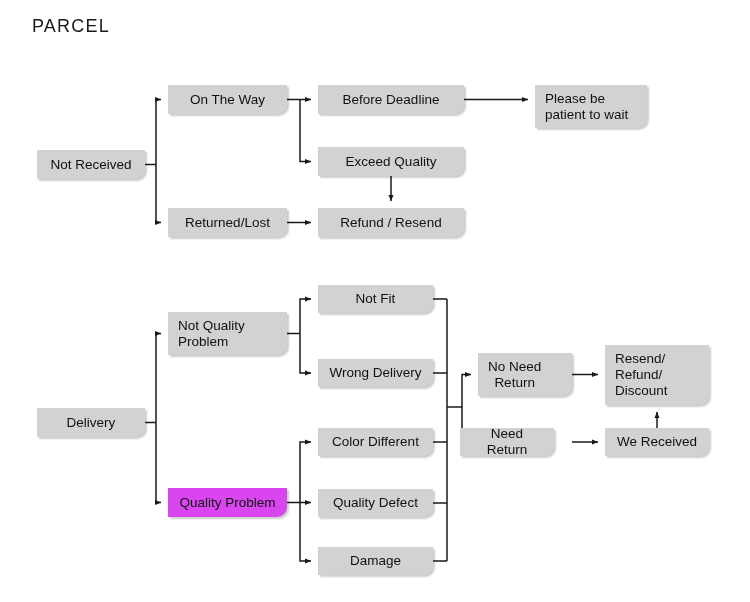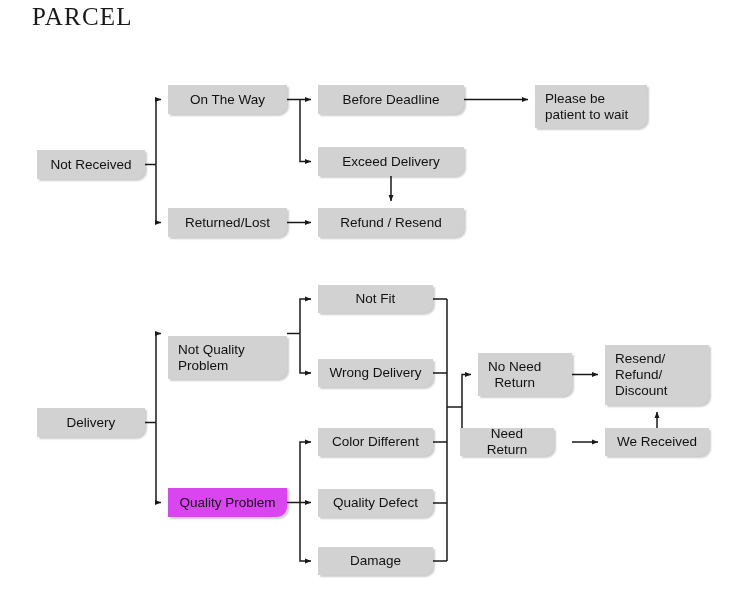--- a/index.html
+++ b/index.html
@@ -11,26 +11,26 @@
     position: relative;
     width: 750px;
     height: 602px;
     background: #ffffff;
     overflow: hidden;
     font-family: "Liberation Sans", sans-serif;
   }
   #title {
     position: absolute;
     left: 32px;
-    top: 3px;
-    font-size: 25px;
+    top: 16px;
+    font-size: 18px;
     font-weight: 400;
     letter-spacing: 1.2px;
     color: #1a1a1a;
-    font-family: Liberation Serif, serif;
+    font-family: Liberation Sans, sans-serif;
     white-space: pre;
   }
   #wires {
     position: absolute;
     left: 0;
     top: 0;
     width: 750px;
     height: 602px;
     pointer-events: none;
   }
@@ -110,27 +110,27 @@
 
       <path d="M657,428 L657,412" marker-end="url(#ah)"></path>
 
     </g>
   </svg>
 
   <div class="node center" style="left: 37px; top: 150px; width: 108px; height: 29px; background: rgb(210, 210, 210); color: rgb(17, 17, 17);">Not Received</div>
   <div class="node center" style="left: 168px; top: 85px; width: 119px; height: 29px; background: rgb(210, 210, 210); color: rgb(17, 17, 17);">On The Way</div>
   <div class="node center" style="left: 168px; top: 208px; width: 119px; height: 29px; background: rgb(210, 210, 210); color: rgb(17, 17, 17);">Returned/Lost</div>
   <div class="node center" style="left: 318px; top: 85px; width: 146px; height: 29px; background: rgb(210, 210, 210); color: rgb(17, 17, 17);">Before Deadline</div>
-  <div class="node center" style="left: 318px; top: 147px; width: 146px; height: 29px; background: rgb(210, 210, 210); color: rgb(17, 17, 17);">Exceed Delivery</div>
+  <div class="node center" style="left: 318px; top: 147px; width: 146px; height: 29px; background: rgb(210, 210, 210); color: rgb(17, 17, 17);">Exceed Quality</div>
   <div class="node center" style="left: 318px; top: 208px; width: 146px; height: 29px; background: rgb(210, 210, 210); color: rgb(17, 17, 17);">Refund / Resend</div>
   <div class="node left" style="left: 535px; top: 85px; width: 112px; height: 43px; background: rgb(210, 210, 210); color: rgb(17, 17, 17);">Please be
 patient to wait</div>
 
   <div class="node center" style="left: 37px; top: 408px; width: 108px; height: 29px; background: rgb(210, 210, 210); color: rgb(17, 17, 17);">Delivery</div>
-  <div class="node left" style="left: 168px; top: 312px; width: 119px; height: 43px; background: rgb(210, 210, 210); color: rgb(17, 17, 17); margin-top: 24px;">Not Quality
+  <div class="node left" style="left: 168px; top: 312px; width: 119px; height: 43px; background: rgb(210, 210, 210); color: rgb(17, 17, 17);">Not Quality
 Problem</div>
   <div class="node center" style="left: 168px; top: 488px; width: 119px; height: 29px; background: #d946ef; color: rgb(17, 17, 17);">Quality Problem</div>
   <div class="node center" style="left: 318px; top: 285px; width: 115px; height: 28px; background: rgb(210, 210, 210); color: rgb(17, 17, 17);">Not Fit</div>
   <div class="node center" style="left: 318px; top: 359px; width: 115px; height: 28px; background: rgb(210, 210, 210); color: rgb(17, 17, 17);">Wrong Delivery</div>
   <div class="node center" style="left: 318px; top: 428px; width: 115px; height: 28px; background: rgb(210, 210, 210); color: rgb(17, 17, 17);">Color Different</div>
   <div class="node center" style="left: 318px; top: 489px; width: 115px; height: 28px; background: rgb(210, 210, 210); color: rgb(17, 17, 17);">Quality Defect</div>
   <div class="node center" style="left: 318px; top: 547px; width: 115px; height: 28px; background: rgb(210, 210, 210); color: rgb(17, 17, 17);">Damage</div>
   <div class="node left" style="left: 478px; top: 353px; width: 94px; height: 43px; background: rgb(210, 210, 210); color: rgb(17, 17, 17); text-align: center;">No Need
 Return</div>
   <div class="node center" style="left: 460px; top: 428px; width: 94px; height: 28px; background: rgb(210, 210, 210); color: rgb(17, 17, 17);">Need Return</div>

